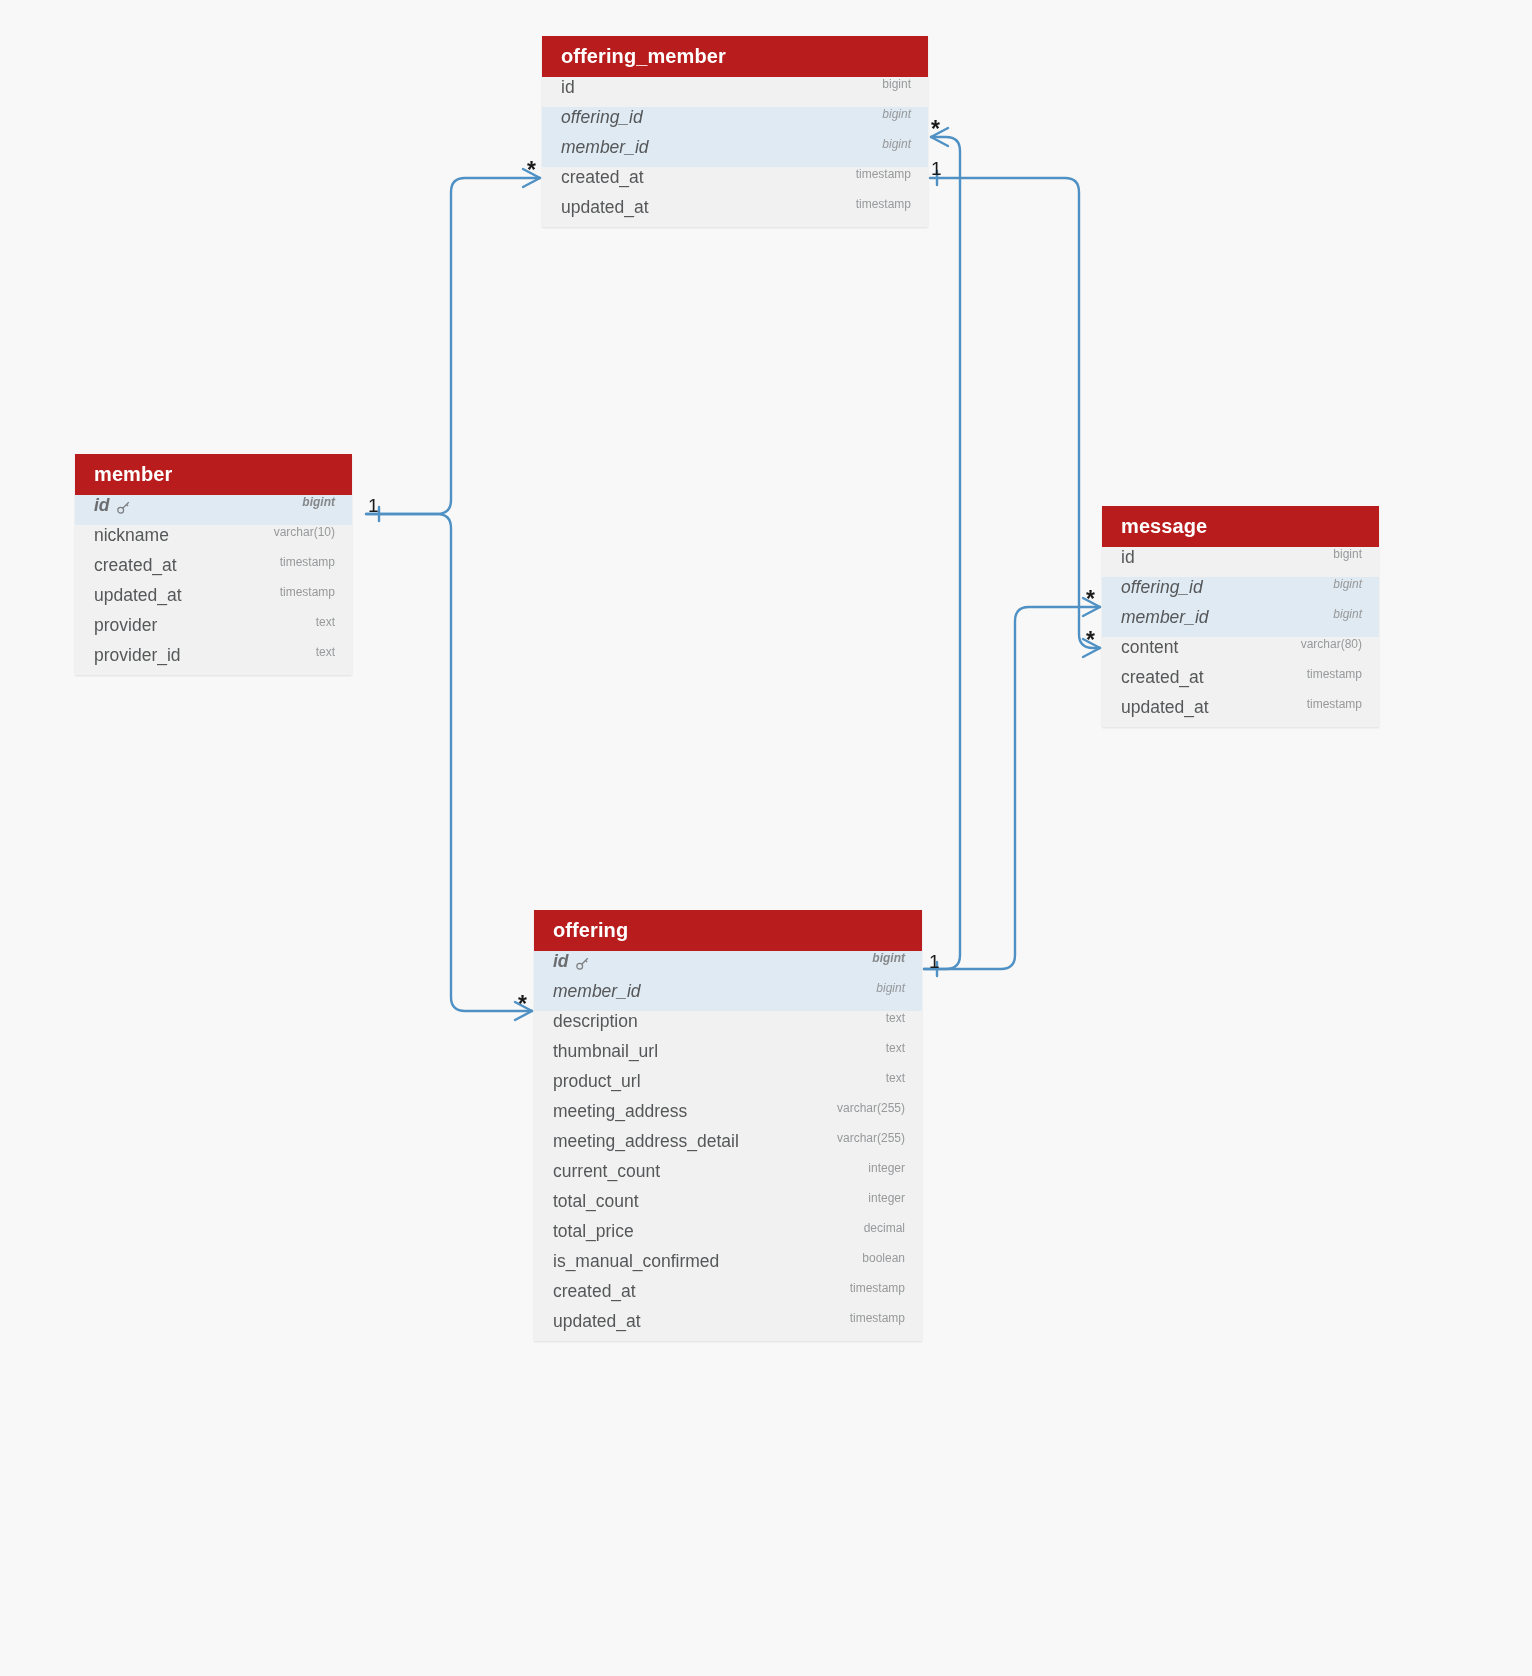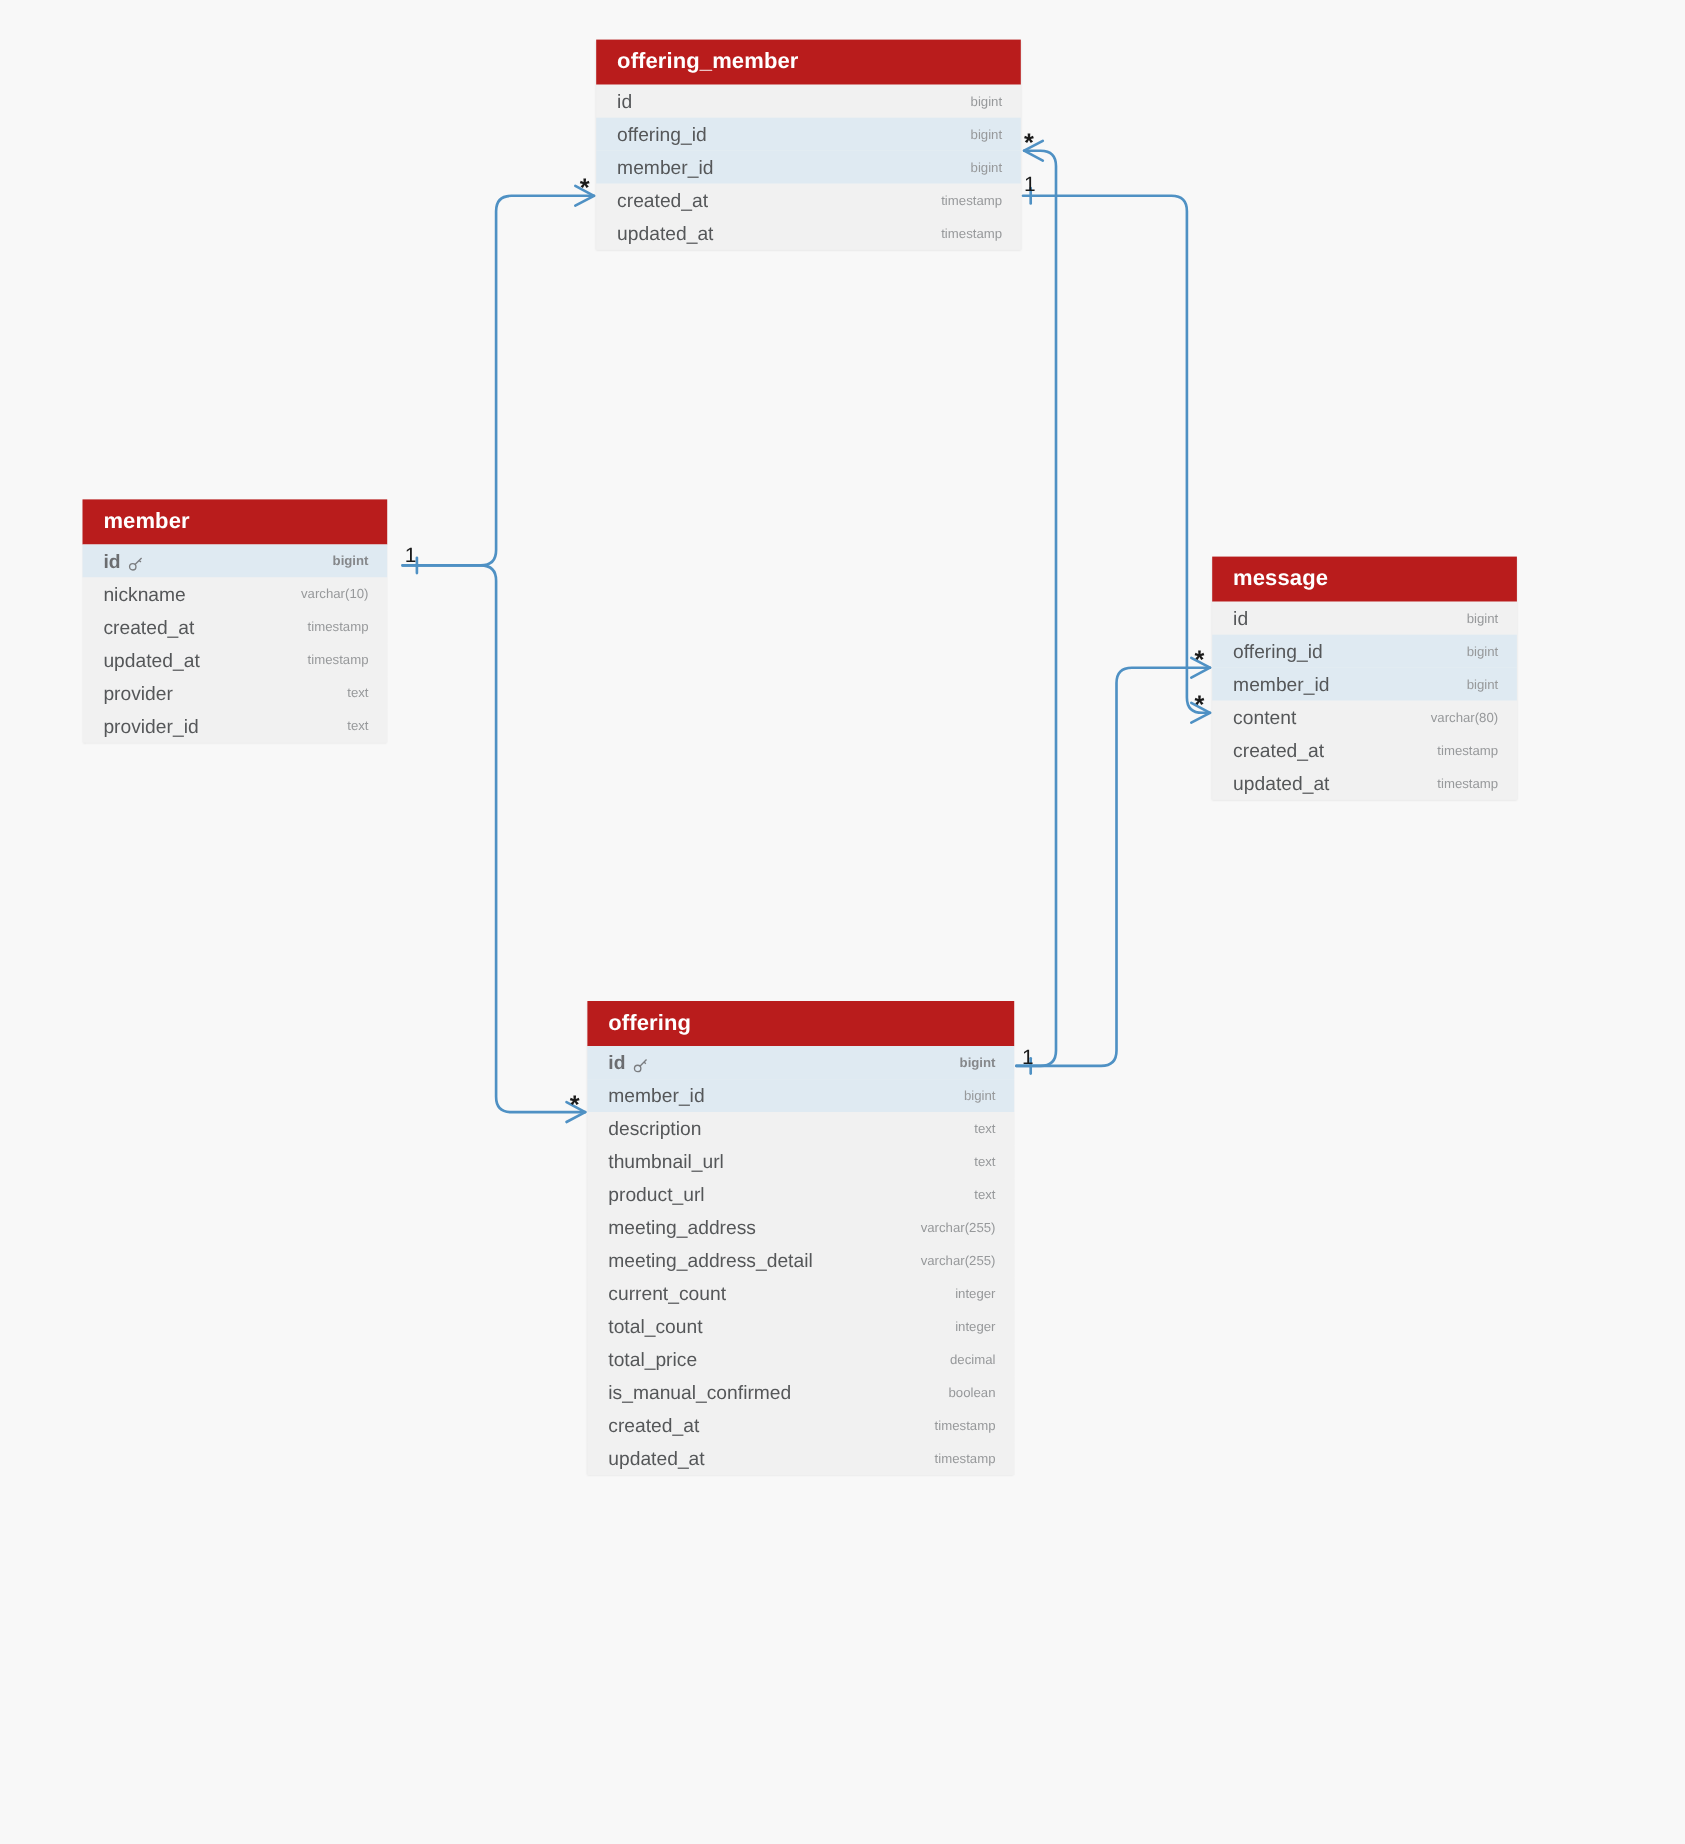--- a/index.html
+++ b/index.html
@@ -40,30 +40,31 @@
     font-size: 20px;
     line-height: 41px;
     height: 41px;
     padding: 0 0 0 19px;
     letter-spacing: 0.1px;
     white-space: nowrap;
     overflow: hidden;
   }
   .field-row {
     display: flex;
-    align-items: center;
+    align-items: flex-start;
     justify-content: space-between;
     height: 30px;
     padding: 0 17px 0 19px;
     box-sizing: border-box;
     background: #f1f1f1;
     gap: 44px;
   }
   .field-row.key-group {
     background: #dfeaf2;
+    font-style: italic;
   }
   .field-name {
     font-size: 17.5px;
     color: #555759;
     white-space: nowrap;
     display: flex;
     align-items: center;
     gap: 6px;
   }
   .field-type {

